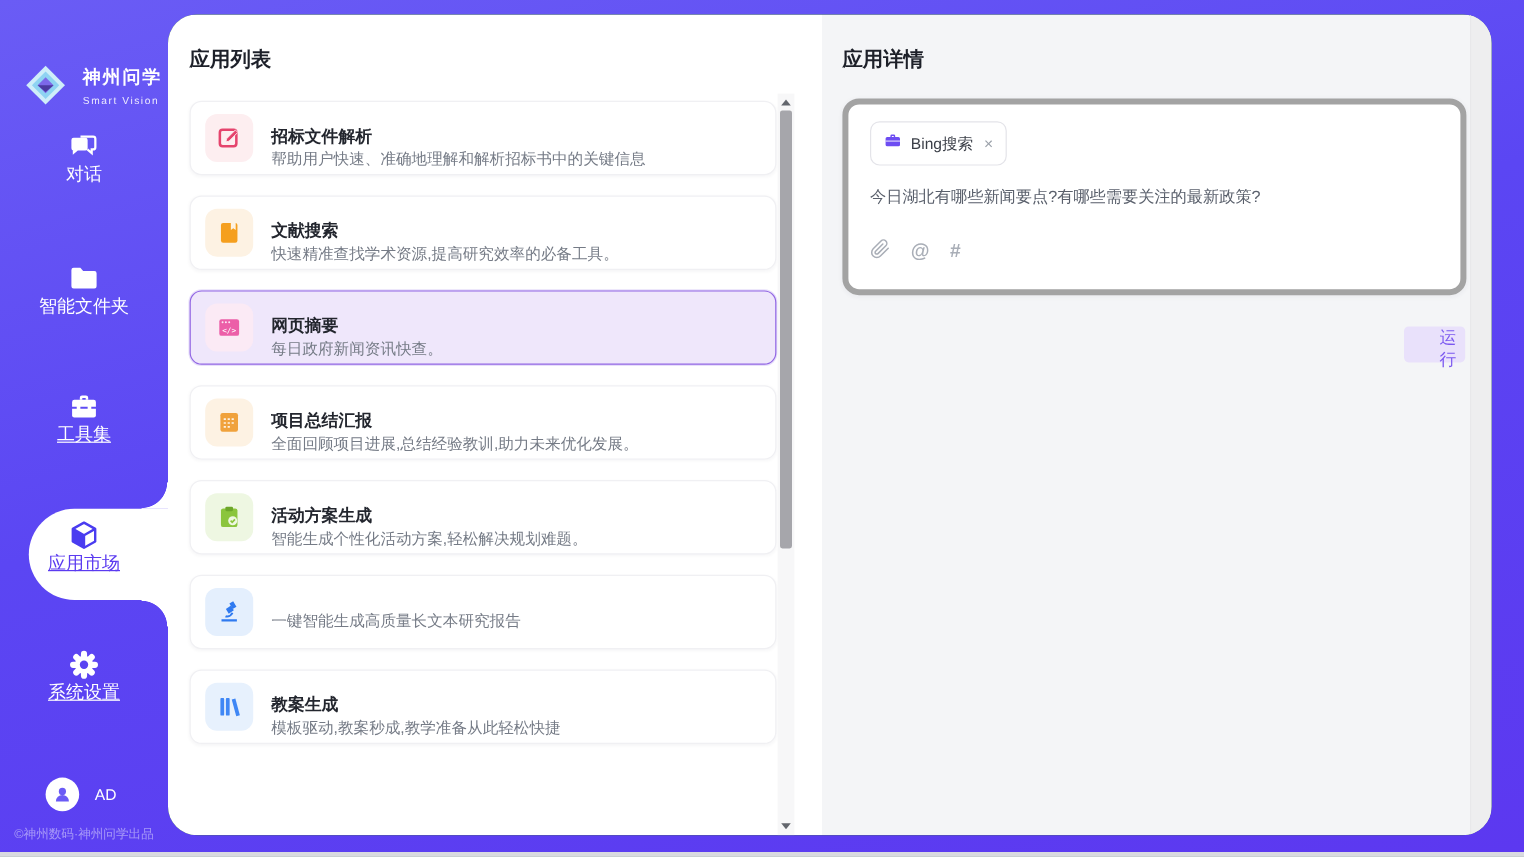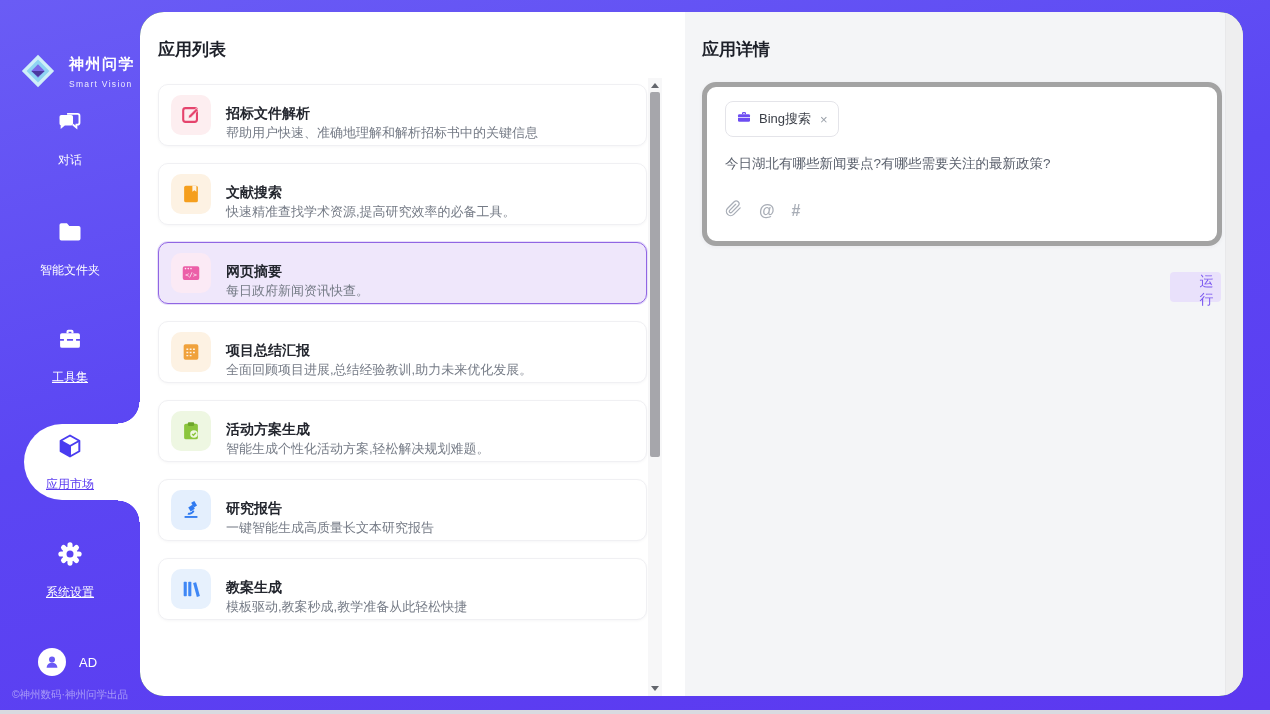--- a/index.html
+++ b/index.html
@@ -50,21 +50,21 @@
         background:#e9e1fb;color:#7b58f0;font-size:14px;border-radius:4px;cursor:pointer;
         font-family:inherit;padding-left:28px;}
   .right-track{position:absolute;right:0;top:0;bottom:0;width:17px;background:#eeeeef;border-left:1px solid #e8e8ea;}
   
   .sidebar{position:absolute;left:0;top:0;width:140px;height:710px;}
   .logo{position:absolute;left:19px;top:12px;display:flex;align-items:center;gap:12px;margin-top:40px;}
   .logo-name{font-size:15px;font-weight:bold;color:#fff;letter-spacing:1.5px;line-height:17px;}
   .logo-sub{font-size:8.5px;color:rgba(255,255,255,.88);letter-spacing:1.3px;}
   .nav-item{position:absolute;left:0;width:140px;text-align:center;color:#fff;cursor:pointer;}
   .nav-icon{display:block;margin:0 auto;width:28px;height:28px;}
-  .nav-label{display:inline-block;margin-top:16px;font-size:12px;color:#fff;}
+  .nav-label{display:inline-block;margin-top:0;font-size:15px;color:#fff;}
   .nav-label.u{text-decoration:underline;}
   .active-pill{position:absolute;left:24px;top:424px;width:116px;height:76px;background:#fff;
         border-radius:38px 0 0 38px;}
   .active-pill::before{content:"";position:absolute;right:0;top:-22px;width:22px;height:22px;
         background:radial-gradient(22px at 0 0,rgba(0,0,0,0) 21px,#fff 21.6px);}
   .active-pill::after{content:"";position:absolute;right:0;bottom:-22px;width:22px;height:22px;
         background:radial-gradient(22px at 0 100%,rgba(0,0,0,0) 21px,#fff 21.6px);}
   .nav-item.active .nav-label{color:#5b3bf0;}
   .user-row{position:absolute;left:38px;top:648px;display:flex;align-items:center;gap:13px;}
   .avatar{width:28px;height:28px;border-radius:50%;background:#fff;display:flex;align-items:center;justify-content:center;}
@@ -260,21 +260,20 @@
             <svg width="22" height="22" viewBox="0 0 24 24">
               <g fill="#2f7af0">
                 <path d="M12.2 4.2l3.4-2 3 5-3.4 2z"></path>
                 <path d="M9 9.2l4.6-3 2.6 4.3-4.6 3z"></path>
                 <path d="M15.8 13a6.2 6.2 0 0 1-7.6 3.8l.9-1.9a4.2 4.2 0 0 0 4.9-2.5z"></path>
                 <path d="M5 18.6h14v2H5z"></path>
               </g>
             </svg>
           </div>
           <div class="card-text">
-            <div class="card-title">研究报告</div>
             <div class="card-desc">一键智能生成高质量长文本研究报告</div>
           </div>
         </div>
 
         <div class="card">
           <div class="card-icon ic8">
             <svg width="22" height="22" viewBox="0 0 24 24">
               <g fill="#3f87f5">
                 <rect x="4" y="4" width="3.4" height="16" rx="0.8"></rect>
                 <rect x="9" y="4" width="3.4" height="16" rx="0.8"></rect>

